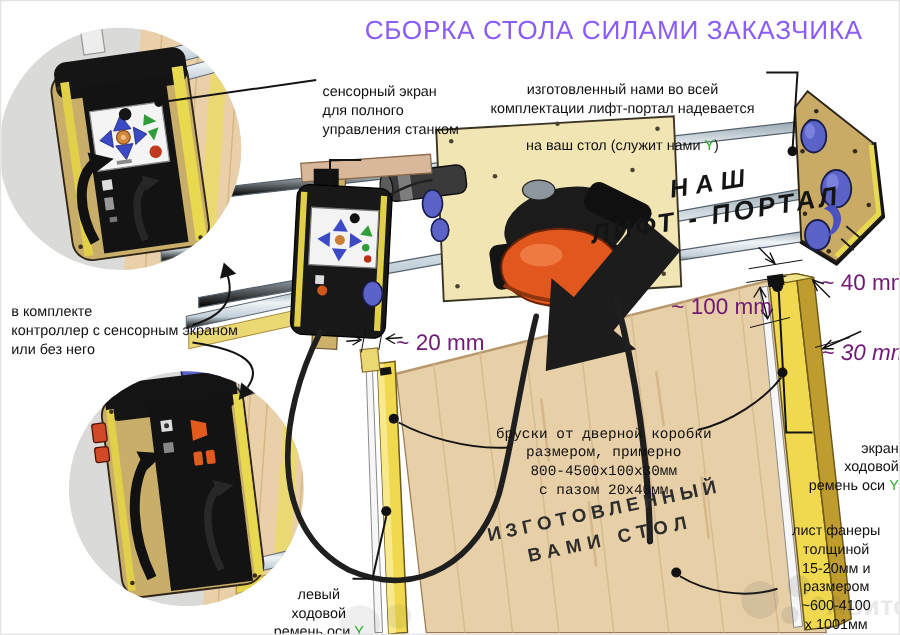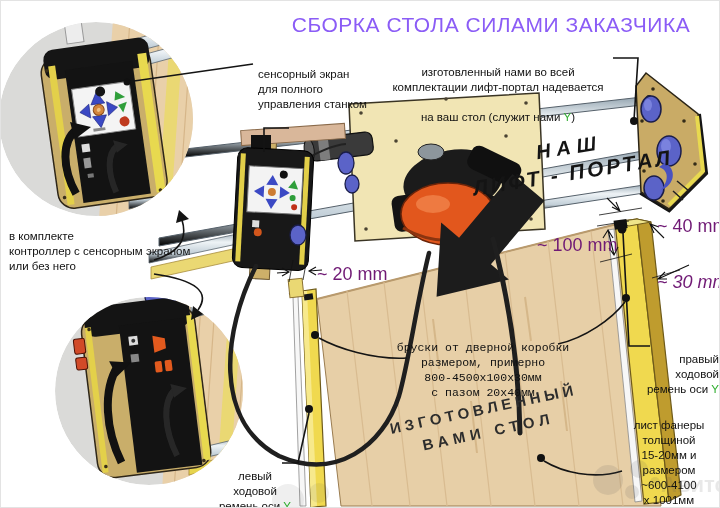--- a/index.html
+++ b/index.html
@@ -328,21 +328,21 @@
 управления станком</span>
   </div>
 
 
   <div class="lbl center" style="left:378px;top:49px;width:238px;">
     <div><span>изготовленный нами во всей
 комплектации лифт-портал надевается</span></div>
     <div><span>на ваш стол (служит нами </span><span class="axis" style="color: rgb(46, 174, 46);">Y</span><span>)</span></div>
   </div>
 
-  <div class="lbl" style="left:8px;top:213px;width:190px;">
+  <div class="lbl" style="left:8px;top:227px;width:190px;">
     <span>в комплекте
 контроллер с сенсорным экраном
 или без него</span>
   </div>
 
   <div class="lbl center" style="left:392px;top:325px;width:180px;font-family:Liberation Mono, monospace;">
     <span>бруски от дверной коробки
 размером, примерно
 800-4500х100х30мм
 с пазом 20х40мм</span>
@@ -351,21 +351,21 @@
   <div class="lbl center" style="left:620px;top:402px;width:96px;">
     <span>лист фанеры
 толщиной
 15-20мм и
 размером
 ~600-4100
 х 1001мм</span>
   </div>
 
   <div class="lbl right" style="left:636px;top:336px;width:82px;">
-    <span>правый
+    <span>экран
 ходовой
 ремень оси </span><span class="axis" style="color: rgb(46, 174, 46);">Y</span>
   </div>
 
   <div class="lbl center" style="left:204px;top:453px;width:100px;">
     <span>левый
 ходовой
 ремень оси </span><span class="axis" style="color: rgb(46, 174, 46);">Y</span>
   </div>
 

